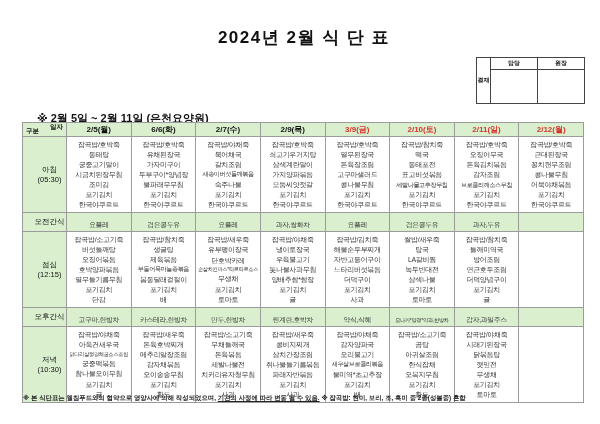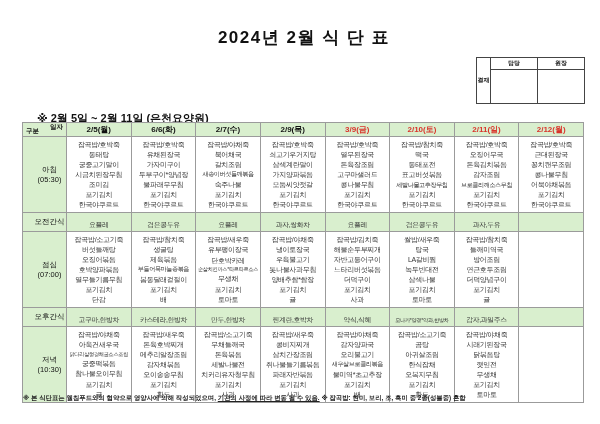--- a/index.html
+++ b/index.html
@@ -224,21 +224,21 @@
         <td><span class="snack-text">요플레</span></td>
         <td><span class="snack-text">과자,쌍화차</span></td>
         <td><span class="snack-text">요플레</span></td>
         <td><span class="snack-text">검은콩두유</span></td>
         <td><span class="snack-text">과자,두유</span></td>
         <td></td>
       </tr>
       <tr class="meal-row">
         <th class="rowlabel">
           <div>점심</div>
-          <div>(07:00)</div>
+          <div>(12:15)</div>
         </th>
         <td>
           <div class="stack">
             <div class="item">잡곡밥/소고기죽</div>
             <div class="item">버섯들깨탕</div>
             <div class="item">오징어볶음</div>
             <div class="item">호박양파볶음</div>
             <div class="item">열무들기름무침</div>
             <div class="item">포기김치</div>
             <div class="item">단감</div>

